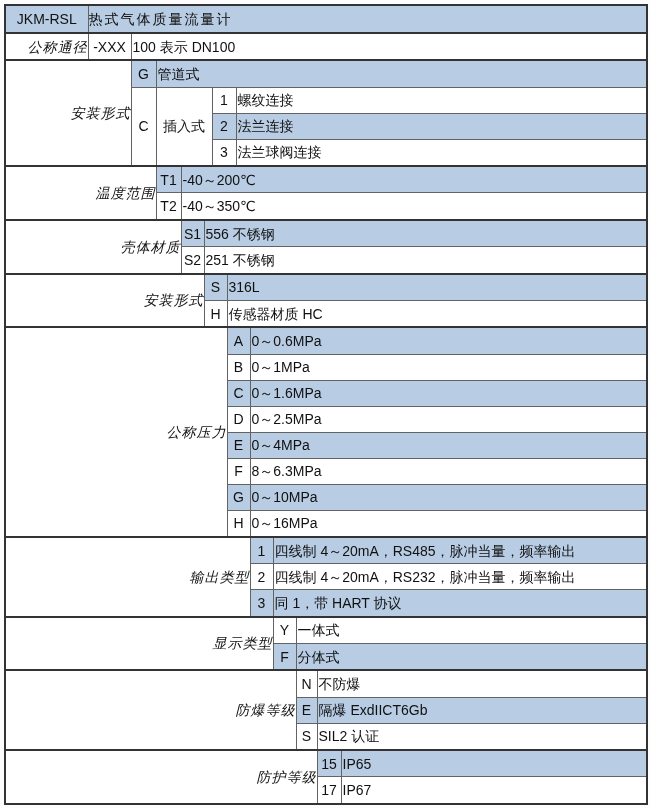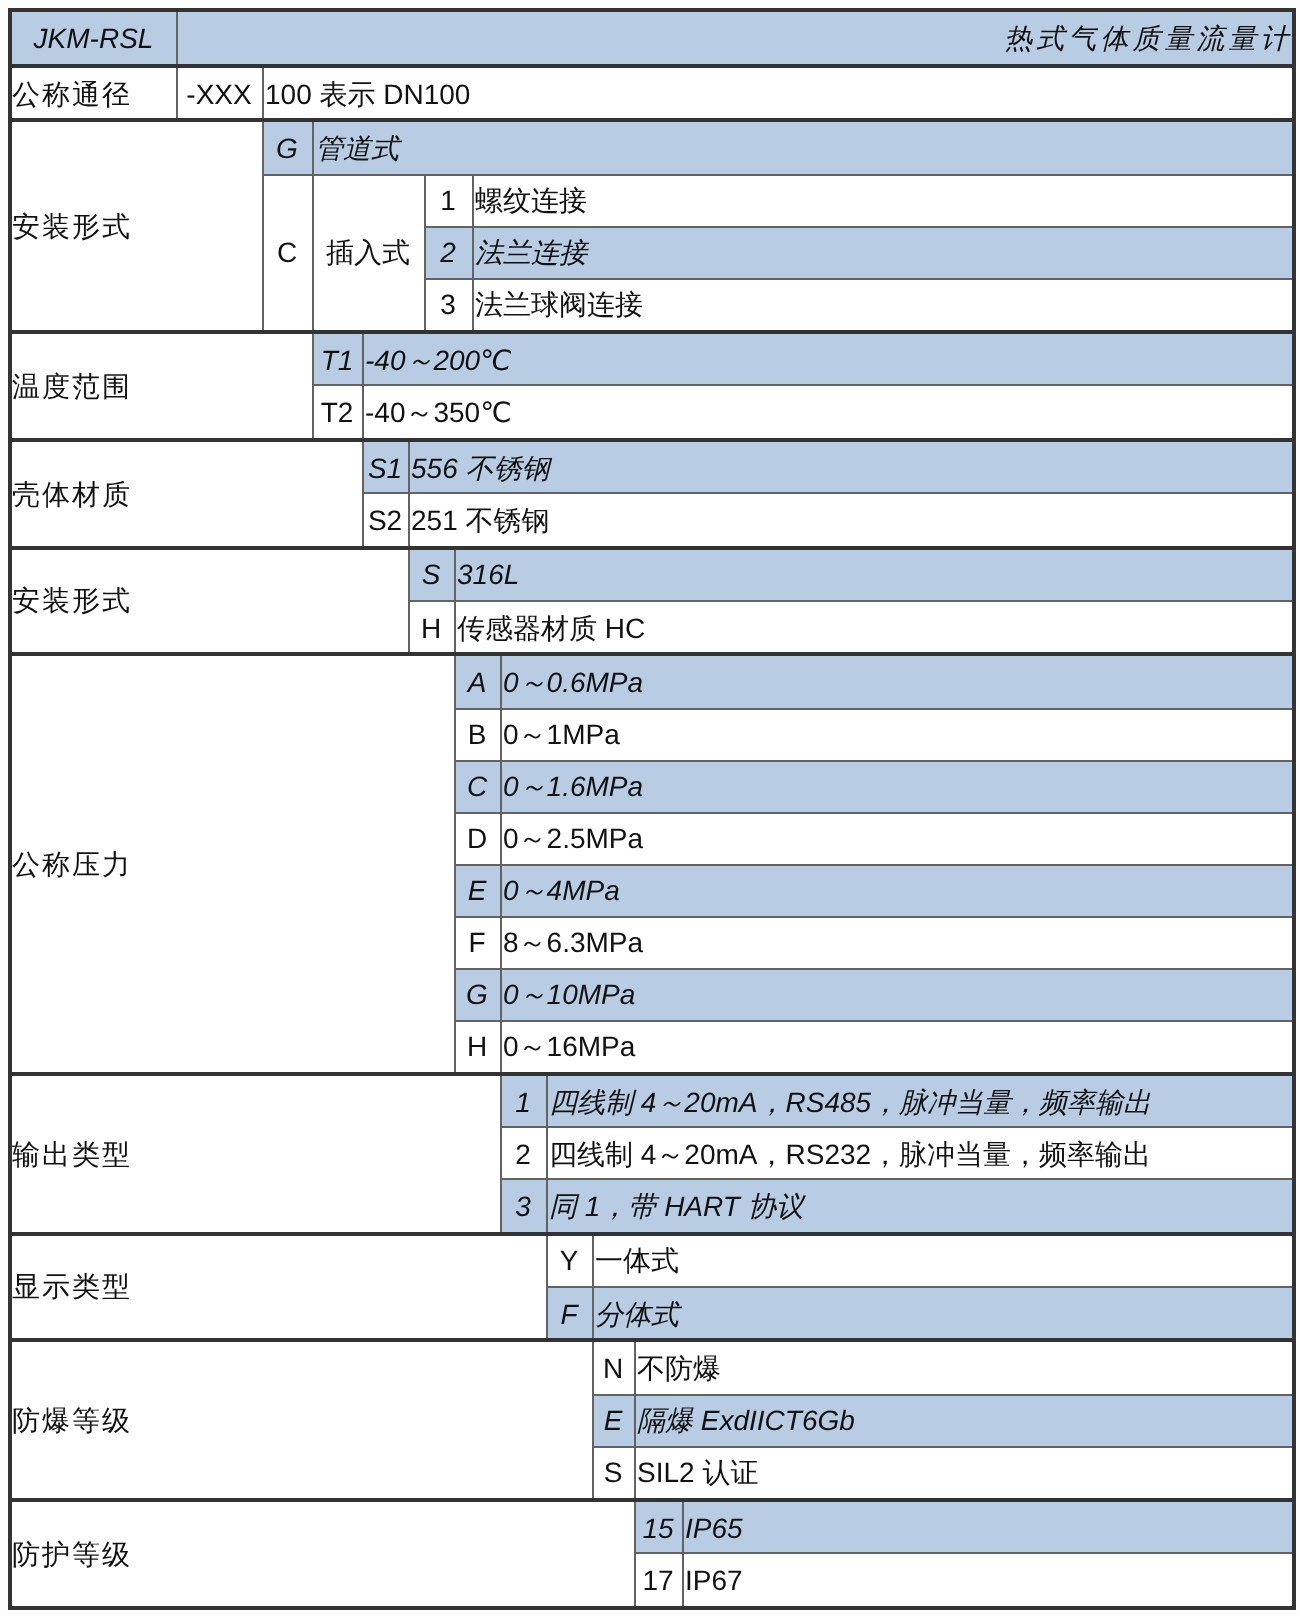--- a/index.html
+++ b/index.html
@@ -26,25 +26,25 @@
   }
   td{
     border:1px solid var(--line);
     font-size:14px;
     line-height:1;
     padding:0;
     overflow:hidden;
     white-space:nowrap;
     background:#ffffff;
   }
-  td.lbl{text-align:left;letter-spacing:1px;}
+  td.lbl{text-align:right;letter-spacing:1px;font-style:italic;}
   td.code{text-align:center;}
   td.desc{text-align:left;padding-left:1px;}
-  td.title{text-align:right;letter-spacing:2px;margin-left:10px;}
-  td.blue{background:var(--stripe);font-style:italic;}
+  td.title{text-align:left;letter-spacing:2px;margin-left:10px;}
+  td.blue{background:var(--stripe);}
   tr.sec td{border-top:2px solid var(--line-strong);}
 </style>
 </head>
 <body>
 
 <table class="spec">
   <colgroup>
     <col style="width:83px">
       <col style="width:43px">
       <col style="width:25px">

